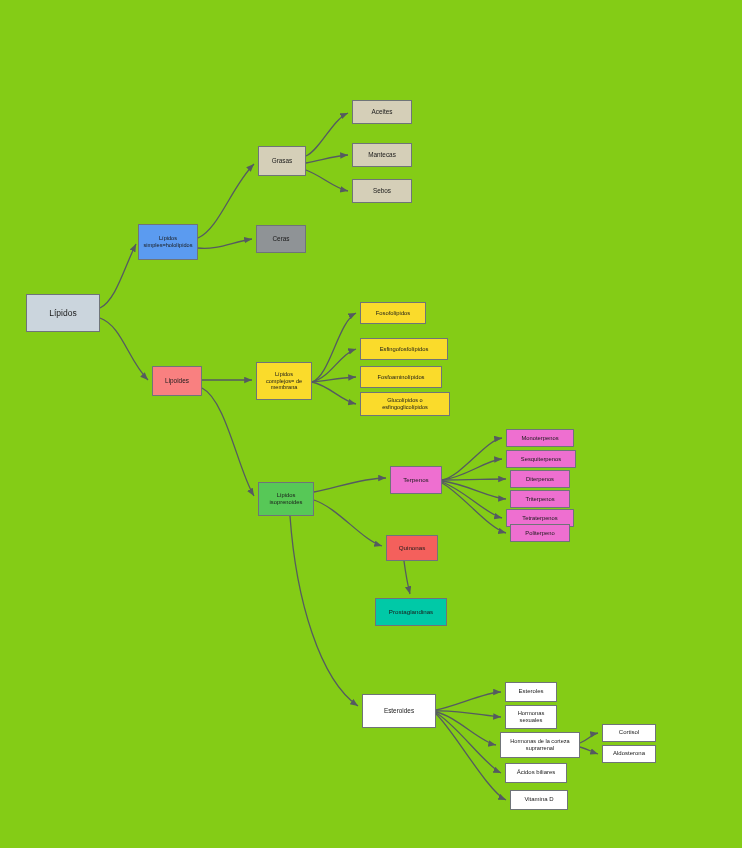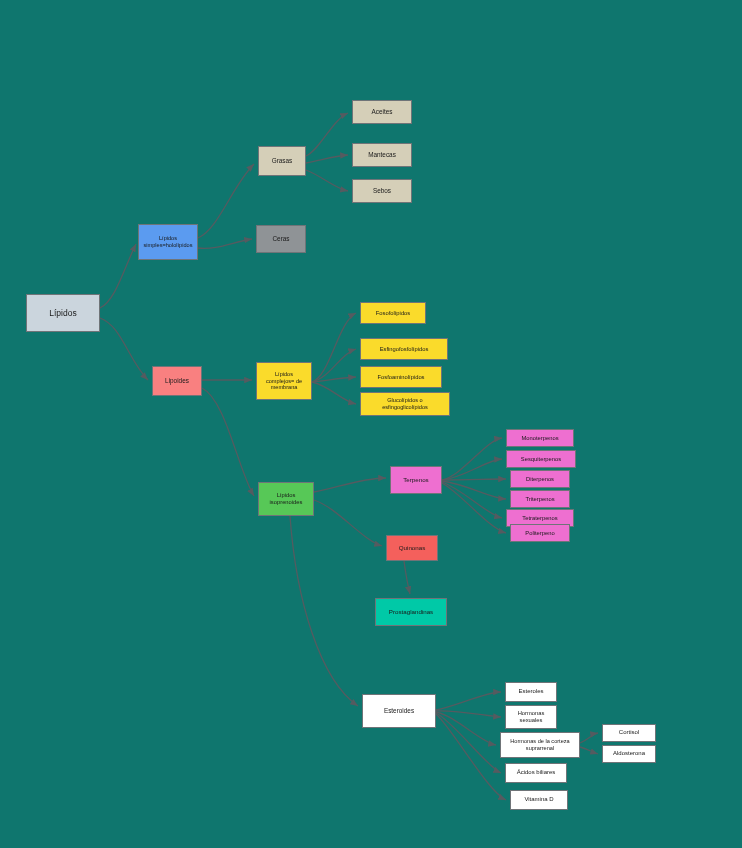--- a/index.html
+++ b/index.html
@@ -11,21 +11,21 @@
   body {
     width: 742px;
     height: 848px;
     font-family: "Liberation Sans", sans-serif;
     overflow: hidden;
   }
   #diagram-root {
     position: relative;
     width: 742px;
     height: 848px;
-    background: #0f766e;
+    background: #84cc16;
   }
   svg#edge-layer {
     position: absolute;
     left: 0;
     top: 0;
     width: 742px;
     height: 848px;
     pointer-events: none;
   }
   .edge {

